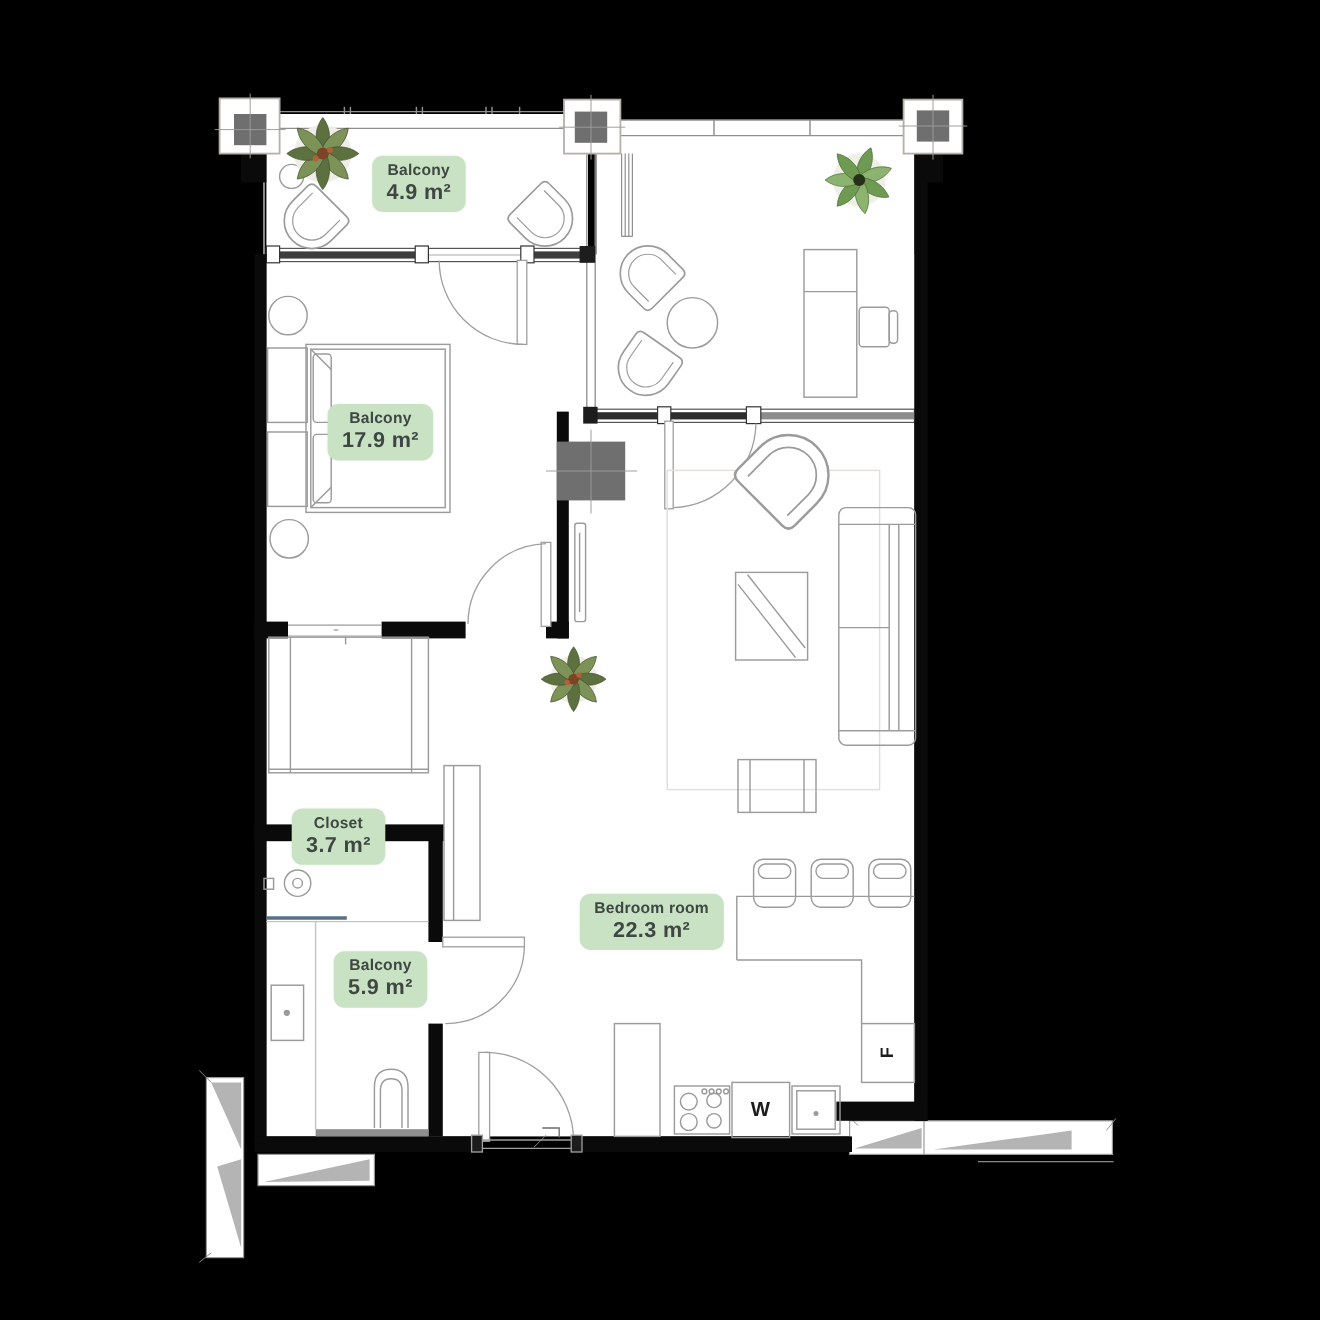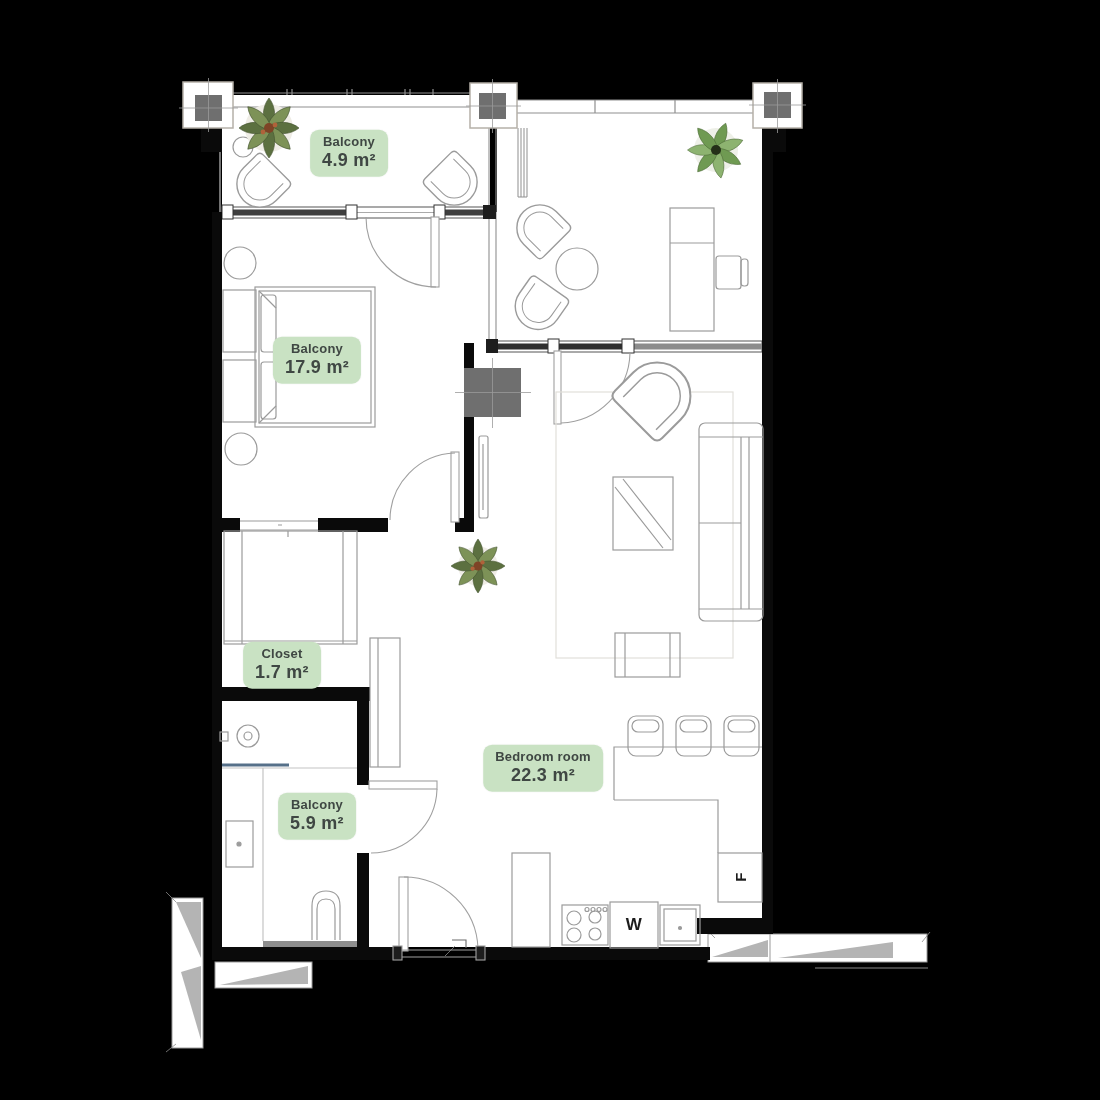--- a/index.html
+++ b/index.html
@@ -313,23 +313,23 @@
 </svg>
 
 <div class="badge" style="left:349px;top:153px">
   <span class="rname">Balcony</span>
   <span class="rarea">4.9 m²</span>
 </div>
 <div class="badge" style="left:317px;top:360px">
   <span class="rname">Balcony</span>
   <span class="rarea">17.9 m²</span>
 </div>
-<div class="badge" style="left:282px;top:665px">
+<div class="badge" style="left:282px;top:697px">
   <span class="rname">Closet</span>
-  <span class="rarea">1.7 m²</span>
+  <span class="rarea">3.7 m²</span>
 </div>
 <div class="badge" style="left:317px;top:816px">
   <span class="rname">Balcony</span>
   <span class="rarea">5.9 m²</span>
 </div>
 <div class="badge" style="left:543px;top:768px">
   <span class="rname">Bedroom room</span>
   <span class="rarea">22.3 m²</span>
 </div>
 

